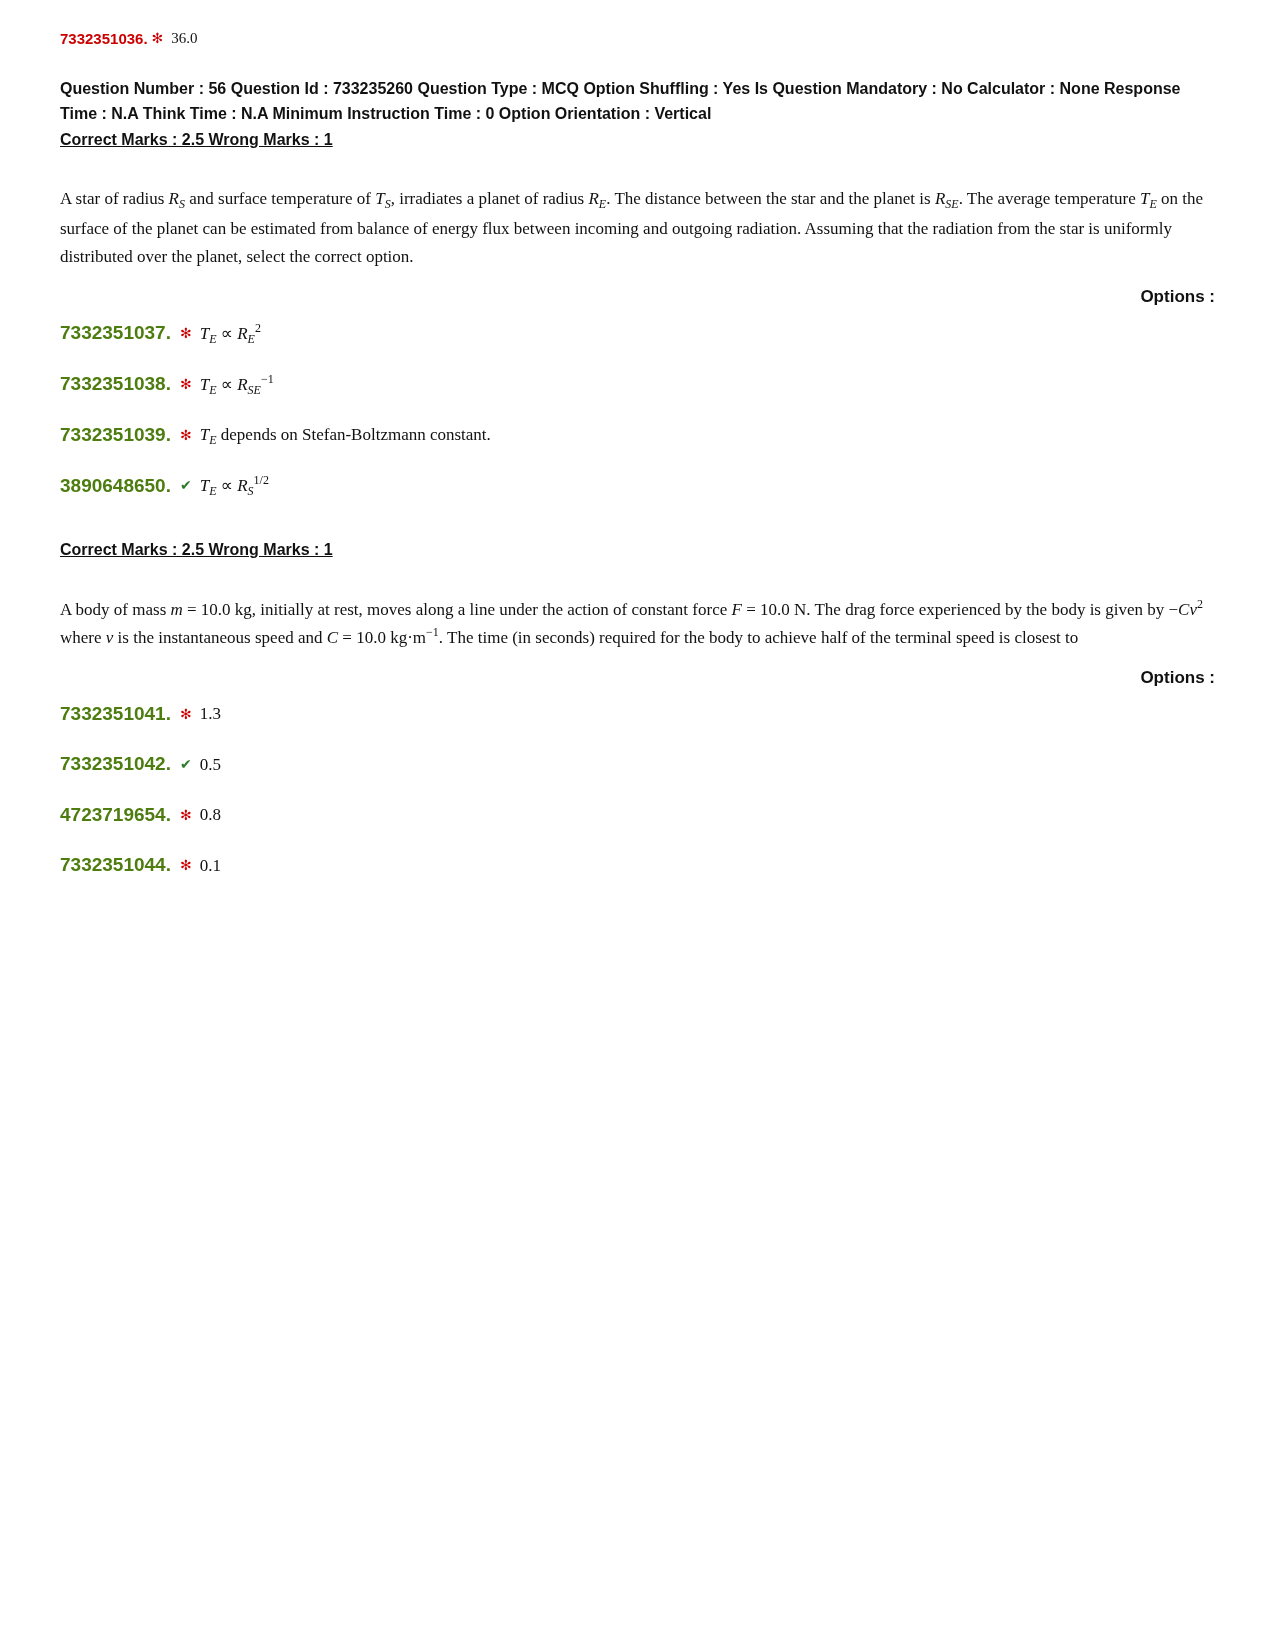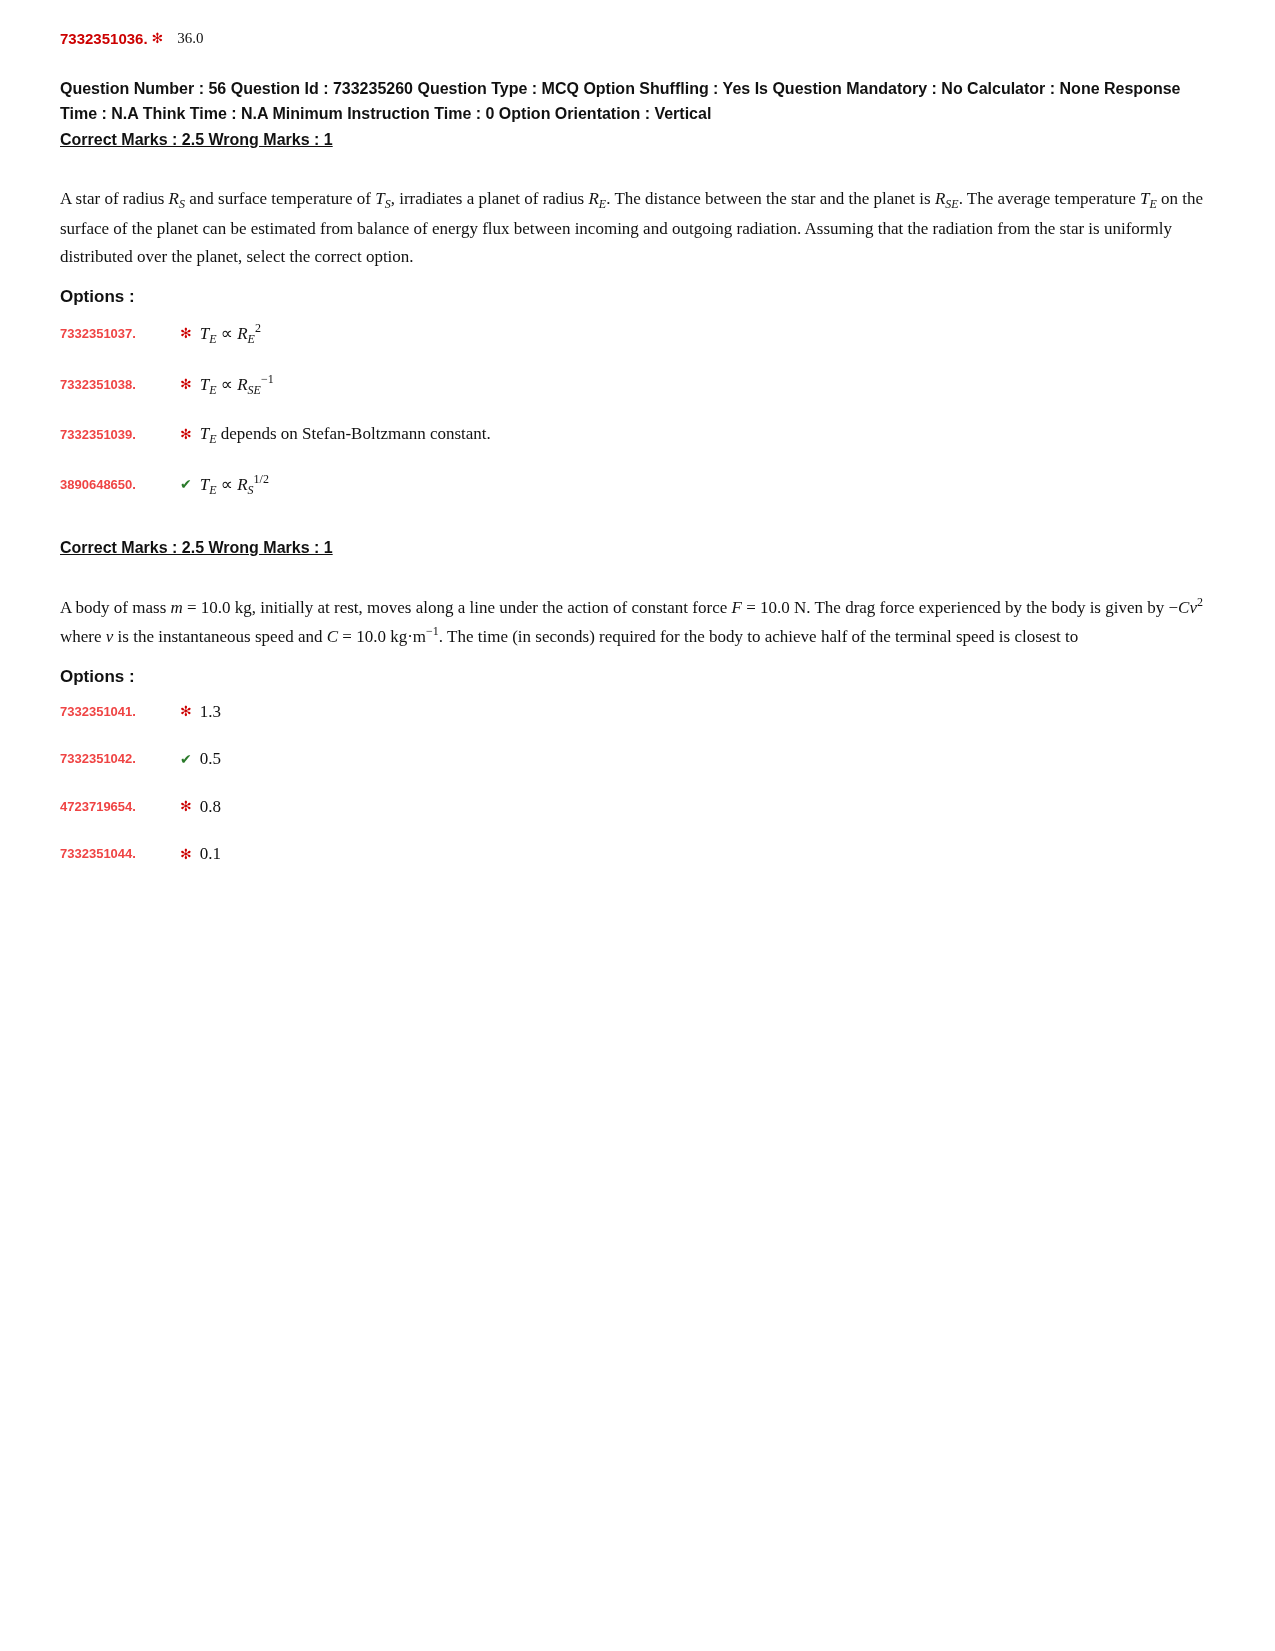--- a/index.html
+++ b/index.html
@@ -24,21 +24,20 @@
       font-weight: bold;
     }
     .top-score-icon {
       color: #cc0000;
       font-size: 13px;
       margin: 0 4px;
     }
     .top-score-value {
       font-size: 15px;
       color: #111;
-      margin-left: 6px;
     }
     .question-block {
       margin-bottom: 40px;
     }
     .question-header {
       font-weight: bold;
       font-family: Arial, sans-serif;
       font-size: 16px;
       line-height: 1.55;
       margin-bottom: 4px;
@@ -55,31 +54,32 @@
       line-height: 1.65;
       margin-bottom: 16px;
       font-family: Georgia, serif;
       margin-top: 36px;
     }
     .options-label {
       font-weight: bold;
       font-family: Arial, sans-serif;
       font-size: 17px;
       margin-bottom: 12px;
+      text-align: right;
     }
     .option-row {
       display: flex;
       align-items: center;
       margin-bottom: 22px;
       line-height: 1.5;
     }
     .option-id {
-      color: #ef4444;
+      color: #4d7c0f;
       font-family: Arial, sans-serif;
-      font-size: 13px;
+      font-size: 19px;
       font-weight: bold;
       min-width: 120px;
     }
     .option-icon {
       font-size: 14px;
       margin-right: 8px;
     }
     .option-icon.wrong {
       color: #cc0000;
     }

